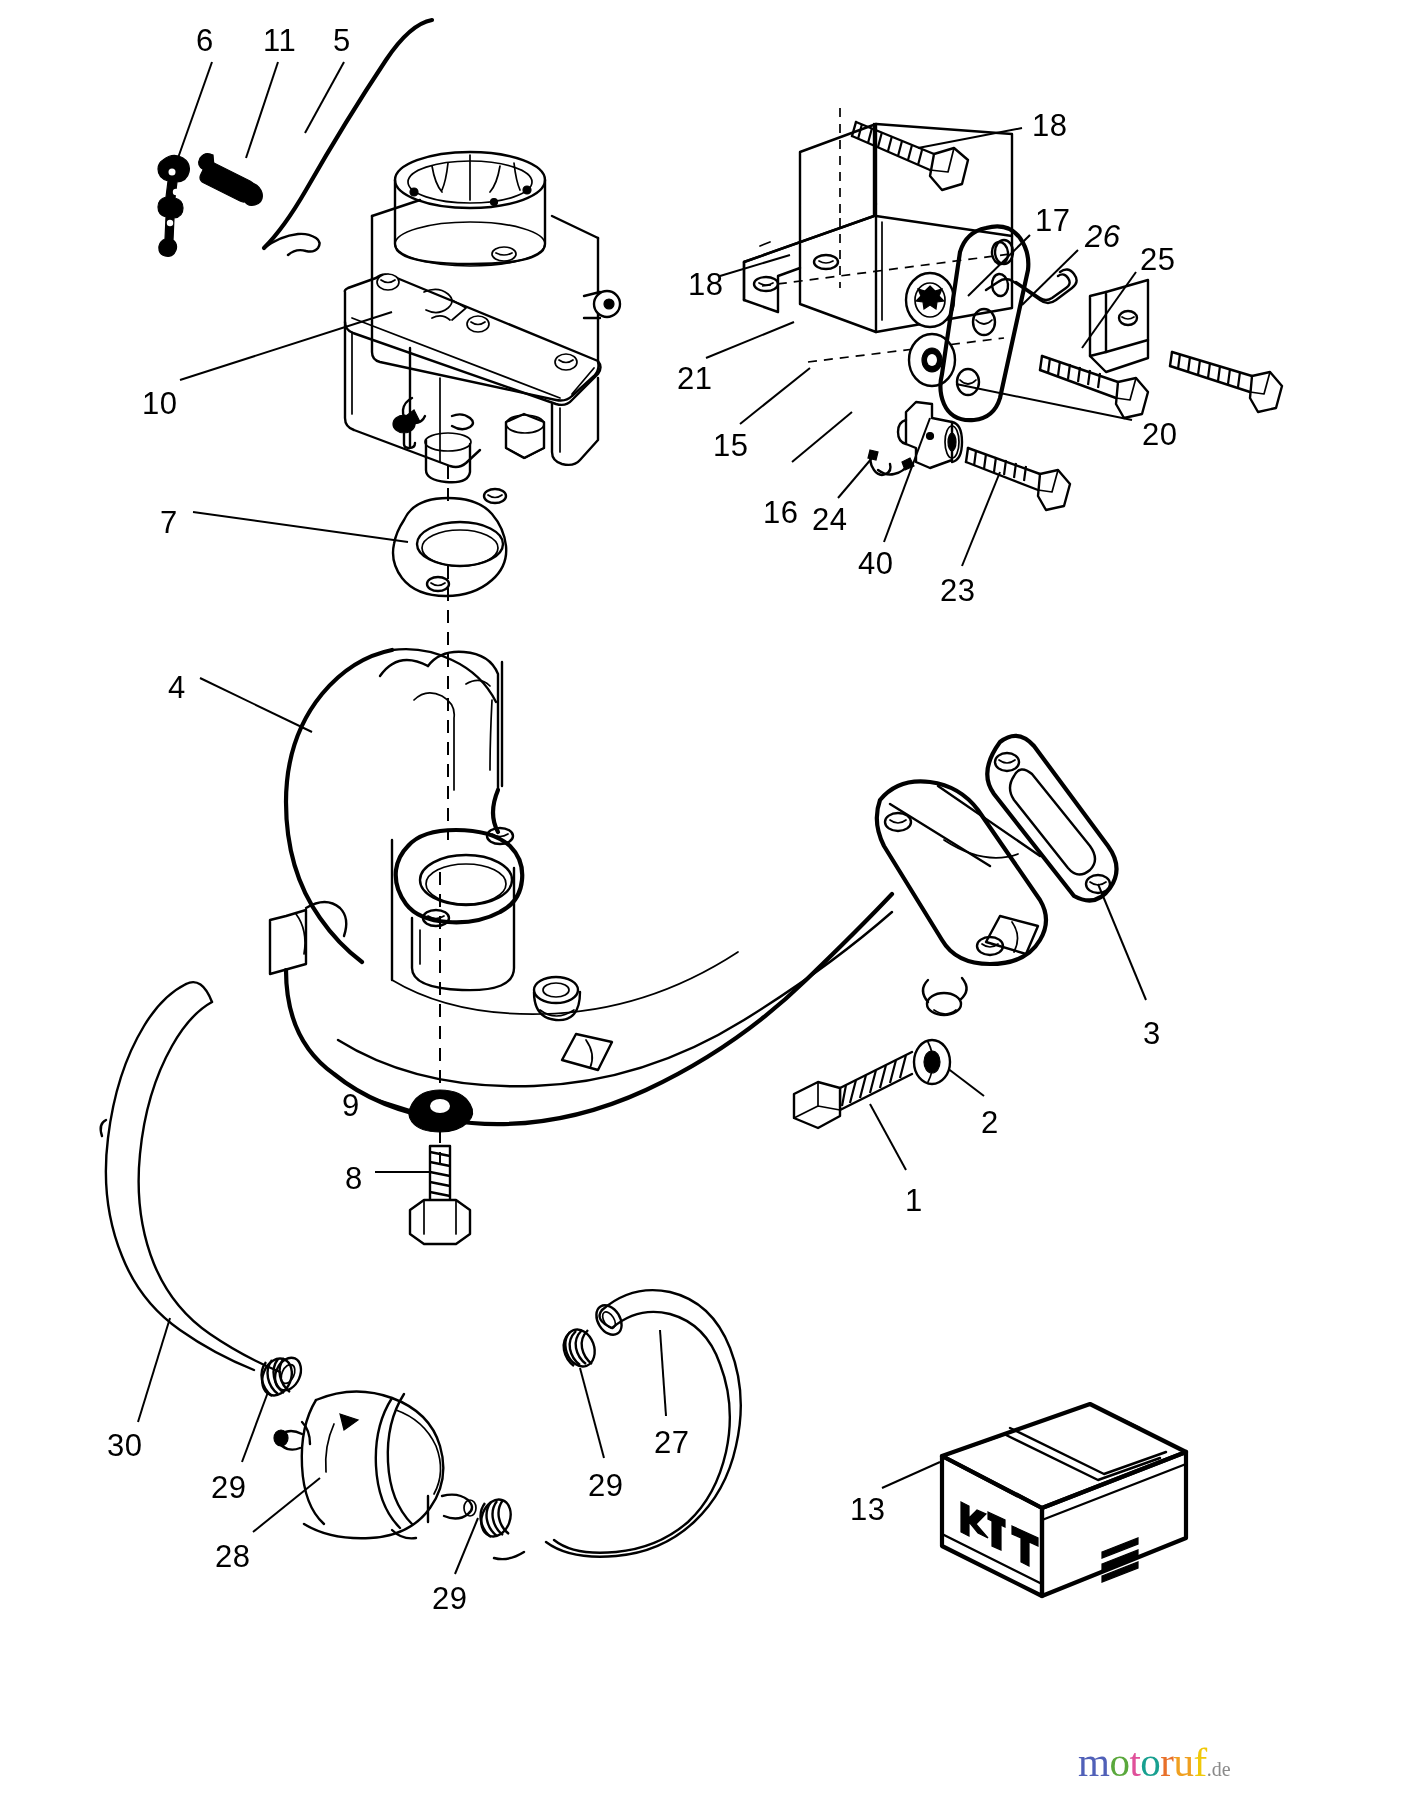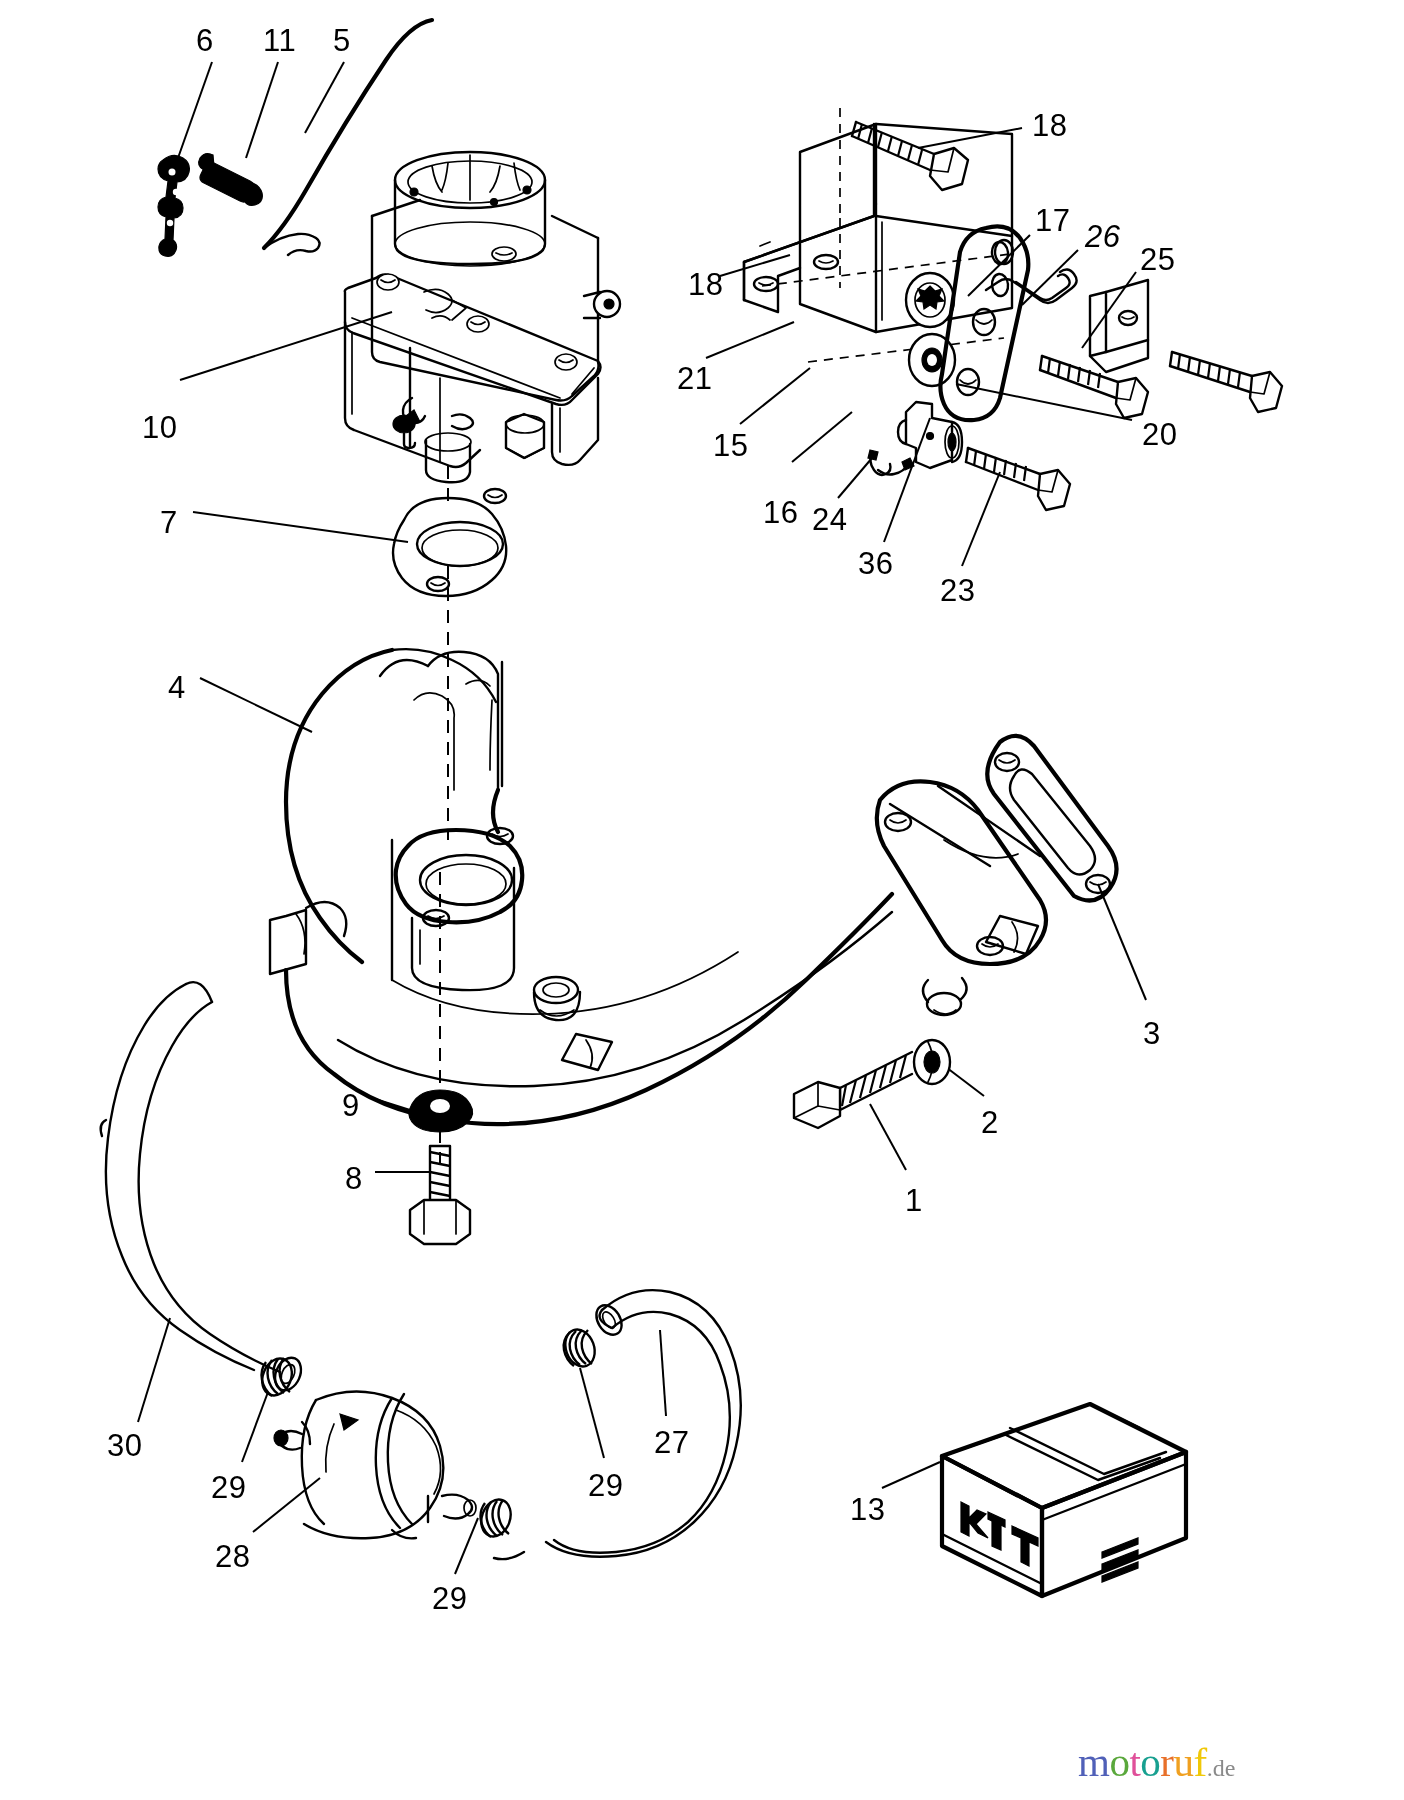--- a/index.html
+++ b/index.html
@@ -40,21 +40,21 @@
     left: 1078px;
     top: 1742px;
     font-family: "Liberation Serif", serif;
     font-size: 41px;
     line-height: 1;
     white-space: nowrap;
     letter-spacing: -0.5px;
   }
   #brand .l { display:inline-block; }
   #brand .tld {
-    font-size: 24px;
+    font-size: 20px;
     color: #8a8a8a;
     letter-spacing: 0;
   }
 </style>
 </head>
 <body>
 
 <div id="sheet">
 
   <svg id="art" viewBox="0 0 1404 1800" xmlns="http://www.w3.org/2000/svg">
@@ -518,28 +518,28 @@
   </svg>
 
   <div class="callout" style="left:196px;  top:25px;">6</div>
   <div class="callout" style="left:263px;  top:25px;">11</div>
   <div class="callout" style="left:333px;  top:25px;">5</div>
   <div class="callout" style="left:1032px; top:110px;">18</div>
   <div class="callout" style="left:1035px; top:205px;">17</div>
   <div class="callout" style="left:1085px; top:221px;font-style:italic;">26</div>
   <div class="callout" style="left:1140px; top:244px;">25</div>
   <div class="callout" style="left:688px;  top:269px;">18</div>
-  <div class="callout" style="left:142px;  top:388px;margin-top:24px;">10</div>
+  <div class="callout" style="left:142px;  top:388px;">10</div>
   <div class="callout" style="left:677px;  top:363px;">21</div>
   <div class="callout" style="left:1142px; top:419px;">20</div>
   <div class="callout" style="left:713px;  top:430px;">15</div>
   <div class="callout" style="left:763px;  top:470px;margin-top:27px;">16</div>
   <div class="callout" style="left:812px;  top:504px;">24</div>
   <div class="callout" style="left:160px;  top:507px;">7</div>
-  <div class="callout" style="left:858px;  top:548px;">36</div>
+  <div class="callout" style="left:858px;  top:548px;">40</div>
   <div class="callout" style="left:940px;  top:575px;">23</div>
   <div class="callout" style="left:168px;  top:672px;">4</div>
   <div class="callout" style="left:1143px; top:1018px;">3</div>
   <div class="callout" style="left:342px;  top:1090px;">9</div>
   <div class="callout" style="left:981px;  top:1107px;">2</div>
   <div class="callout" style="left:345px;  top:1163px;">8</div>
   <div class="callout" style="left:905px;  top:1185px;">1</div>
   <div class="callout" style="left:107px;  top:1430px;">30</div>
   <div class="callout" style="left:211px; top:1472px;">29</div>
   <div class="callout" style="left:588px; top:1470px;">29</div>

